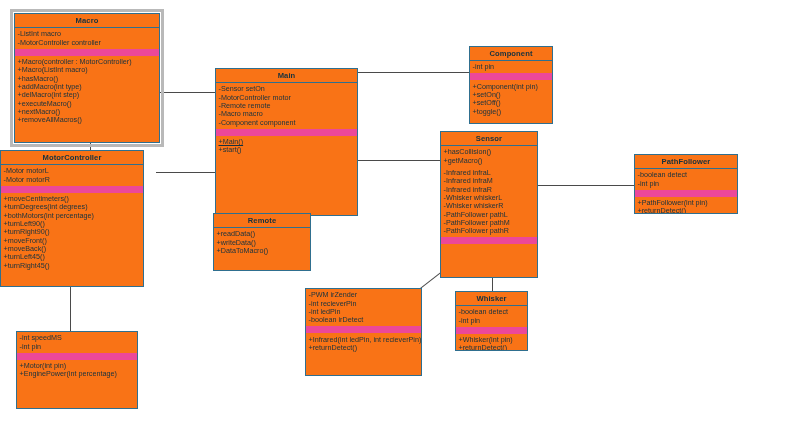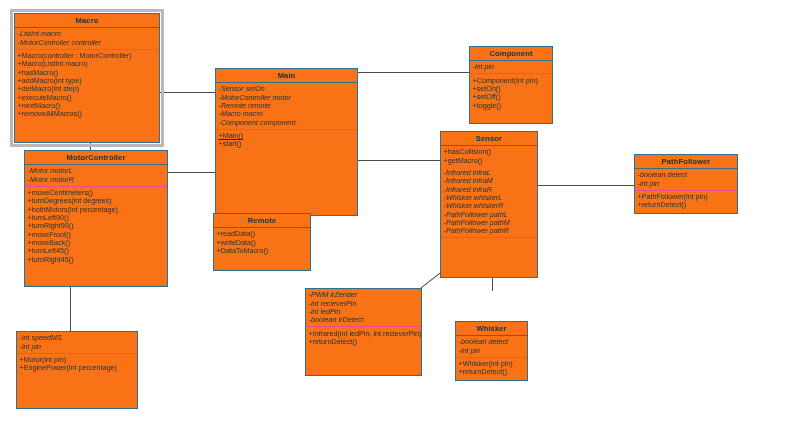--- a/index.html
+++ b/index.html
@@ -50,22 +50,21 @@
     font-weight: bold;
     font-size: 7.6px;
     padding: 2.5px 2px 2.5px 2px;
     border-bottom: 1px solid #2f6f8f;
     letter-spacing: 0.1px;
   }
   .uml .compartment {
     padding: 2px 2px 2px 2.5px;
   }
   .uml .compartment.attrs {
-    border-bottom: 1px solid #ec4899;
-    font-style: italic;
+    border-bottom: 7px solid #ec4899;
   }
   .uml .row {
     white-space: nowrap;
     padding: 0.4px 0;
   }
   .uml .row.static {
     text-decoration: underline;
   }
   
   .uml.selected {
@@ -109,21 +108,21 @@
       <div class="row">+Macro(ListInt macro)</div>
       <div class="row">+hasMacro()</div>
       <div class="row">+addMacro(int type)</div>
       <div class="row">+delMacro(int step)</div>
       <div class="row">+executeMacro()</div>
       <div class="row">+nextMacro()</div>
       <div class="row">+removeAllMacros()</div>
     </div>
   </div>
 
-  <div class="uml" style="left:24px; top:150px; width:144px; height:137px;">
+  <div class="uml" style="left:0; top:150px; width:144px; height:137px;">
     <div class="title">MotorController</div>
     <div class="compartment attrs">
       <div class="row">-Motor motorL</div>
       <div class="row">-Motor motorR</div>
     </div>
     <div class="compartment ops">
       <div class="row">+moveCentimeters()</div>
       <div class="row">+turnDegrees(int degrees)</div>
       <div class="row">+bothMotors(int percentage)</div>
       <div class="row">+turnLeft90()</div>
@@ -219,21 +218,21 @@
       <div class="row">-int recieverPin</div>
       <div class="row">-int ledPin</div>
       <div class="row">-boolean irDetect</div>
     </div>
     <div class="compartment ops">
       <div class="row">+Infrared(int ledPin, int recieverPin)</div>
       <div class="row">+returnDetect()</div>
     </div>
   </div>
 
-  <div class="uml" style="left:455px; top:291px; width:73px; height:60px;margin-top:30px;">
+  <div class="uml" style="left:455px; top:291px; width:73px; height:60px;">
     <div class="title">Whisker</div>
     <div class="compartment attrs">
       <div class="row">-boolean detect</div>
       <div class="row">-int pin</div>
     </div>
     <div class="compartment ops">
       <div class="row">+Whisker(int pin)</div>
       <div class="row">+returnDetect()</div>
     </div>
   </div>

